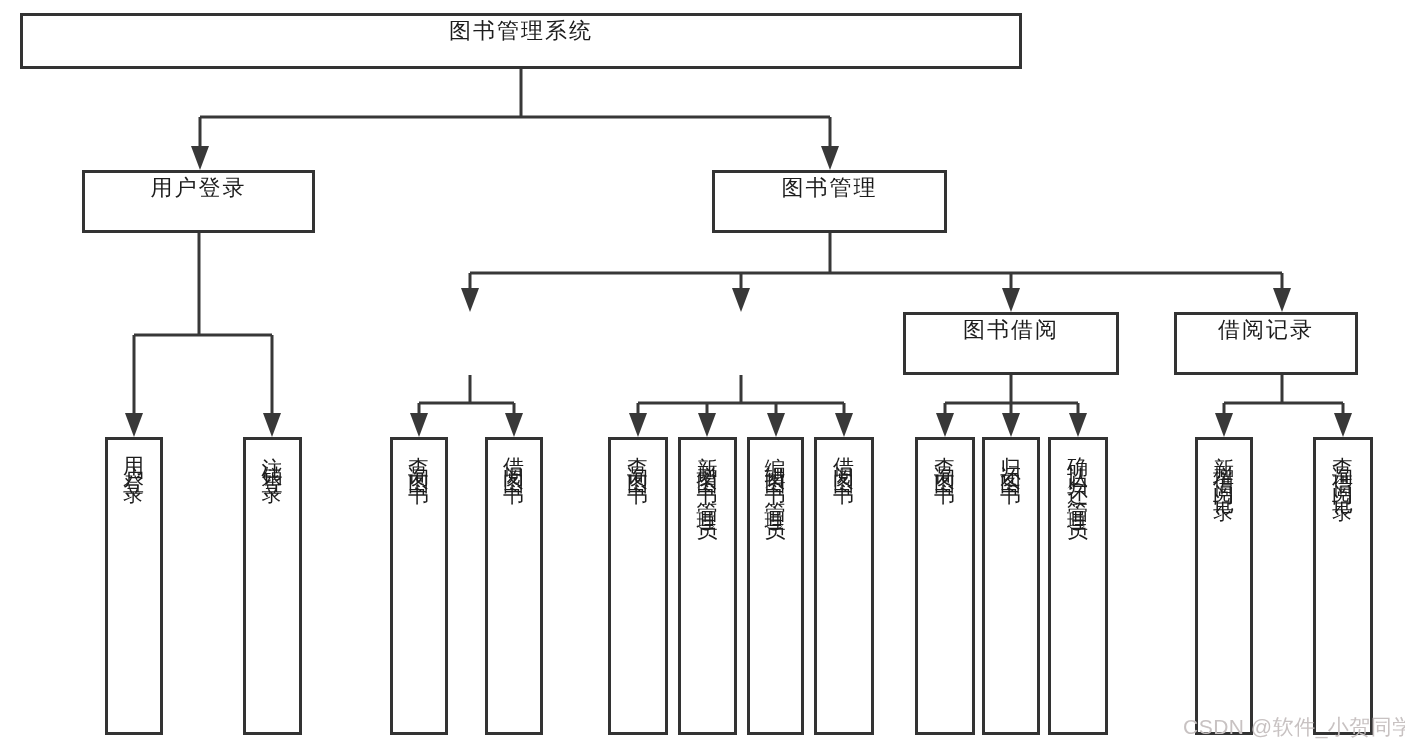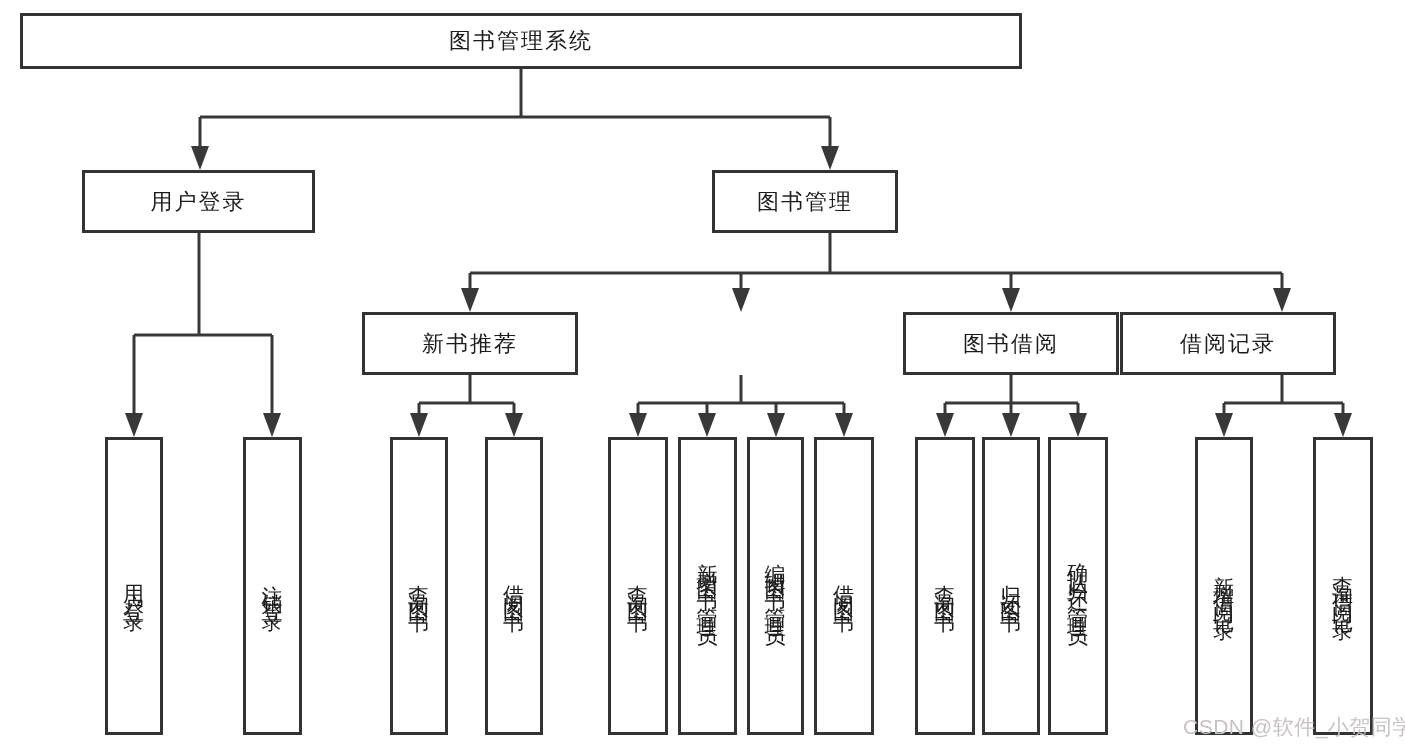--- a/index.html
+++ b/index.html
@@ -3,21 +3,21 @@
 <meta charset="utf-8">
 <style>
   html,body{margin:0;padding:0;background:#ffffff;}
   .canvas{
     position:relative;width:1405px;height:747px;background:#ffffff;overflow:hidden;
     font-family:"Liberation Sans","DejaVu Sans",sans-serif;color:#1c1c1c;
   }
   .lines{position:absolute;left:0;top:0;width:1405px;height:747px;z-index:1;}
   .node{
     position:absolute;background:#ffffff;border:3px solid #333333;box-sizing:border-box;
-    display:flex;align-items:center;justify-content:center;z-index:2;
+    display:flex;align-items:flex-start;justify-content:center;z-index:2;
   }
   .node .label{font-size:22px;letter-spacing:2px;white-space:nowrap;color:#1c1c1c;}
   .node.v .label{
     writing-mode:vertical-rl;
     font-size:21px;letter-spacing:9px;line-height:1;
   }
   .watermark{
     position:absolute;left:1183px;top:713px;z-index:3;
     font-size:21px;letter-spacing:0.5px;color:#c8c2c2;white-space:nowrap;
   }
@@ -60,31 +60,28 @@
     </g>
   </svg>
 
   <div class="node h" style="left:20px;top:13px;width:1002px;height:56px">
     <span class="label">图书管理系统</span>
   </div>
 
   <div class="node h" style="left:82px;top:170px;width:233px;height:63px">
     <span class="label">用户登录</span>
   </div>
-  <div class="node h" style="left:712px;top:170px;width:186px;height:63px">
+  <div class="node h" style="left:712px;top:170px;width:235px;height:63px">
     <span class="label">图书管理</span>
   </div>
 
-  <div class="node h" style="left:362px;top:312px;width:216px;height:63px">
-    <span class="label">新书推荐</span>
-  </div>
   <div class="node h" style="left:903px;top:312px;width:216px;height:63px">
     <span class="label">图书借阅</span>
   </div>
-  <div class="node h" style="left:1120px;top:312px;width:216px;height:63px">
+  <div class="node h" style="left:1174px;top:312px;width:184px;height:63px">
     <span class="label">借阅记录</span>
   </div>
 
   <div class="node v" style="left:105px;top:437px;width:58px;height:298px">
     <span class="label">用户登录</span>
   </div>
   <div class="node v" style="left:243px;top:437px;width:59px;height:298px">
     <span class="label">注销登录</span>
   </div>
 

